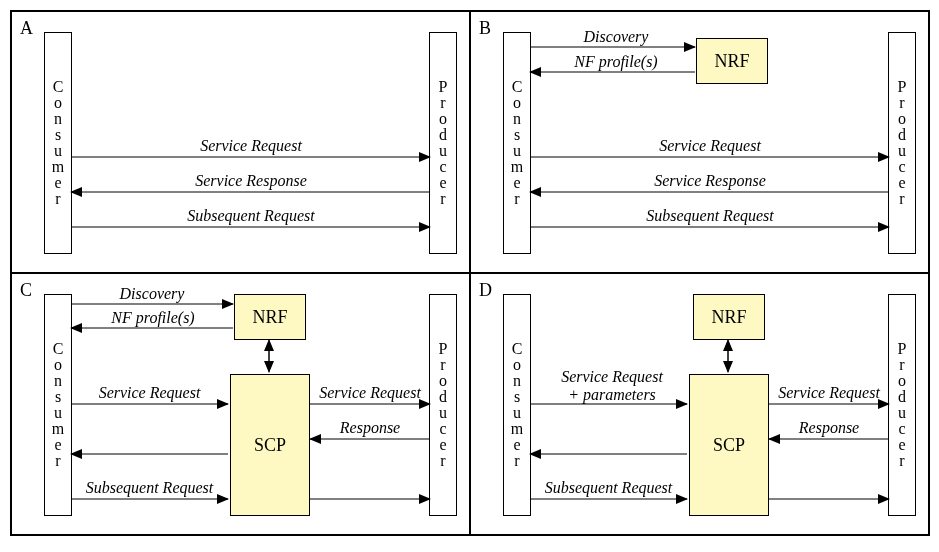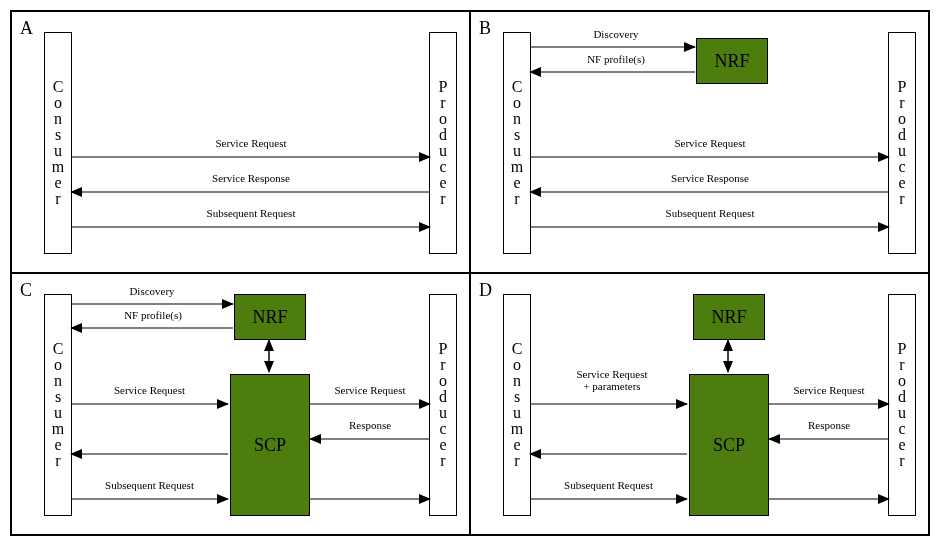--- a/index.html
+++ b/index.html
@@ -3,22 +3,22 @@
 <meta charset="utf-8">
 <style>
 body { margin:0; padding:10px; font-family:"Times New Roman",Times,serif; font-size:16px; background:#fff; }
 .grid { display:grid; grid-template-columns:1fr 1fr; grid-template-rows:auto auto; border:1px solid #000; width:918px; }
 .panel { border:1px solid #000; position:relative; box-sizing:border-box; height:262px; }
 .plabel { position:absolute; top:6px; left:8px; font-size:18px; }
 .cons, .prod { position:absolute; border:1px solid #000; width:26px; display:flex; flex-direction:column; align-items:center; justify-content:center; line-height:1.0; }
 .cons span, .prod span { display:block; font-size:16px; }
 .cons { left:32px; }
 .prod { right:12px; }
-.box { position:absolute; border:1px solid #000; display:flex; align-items:center; justify-content:center; font-size:18px; background:#4d7c0f; }
-.lbl { position:absolute; font-size:11px; white-space:nowrap; text-align:center; }
+.box { position:absolute; border:1px solid #000; display:flex; align-items:center; justify-content:center; font-size:18px; background:#fef9c3; }
+.lbl { position:absolute; font-size:16px; white-space:nowrap; text-align:center;font-style:italic; }
 svg.arrows { position:absolute; left:0; top:0; overflow:visible; }
 </style>
 </head>
 <body>
 
 <div class="grid">
 
 <div class="panel">
   <div class="plabel">A</div>
   <div class="cons" style="top:20px;height:220px">

